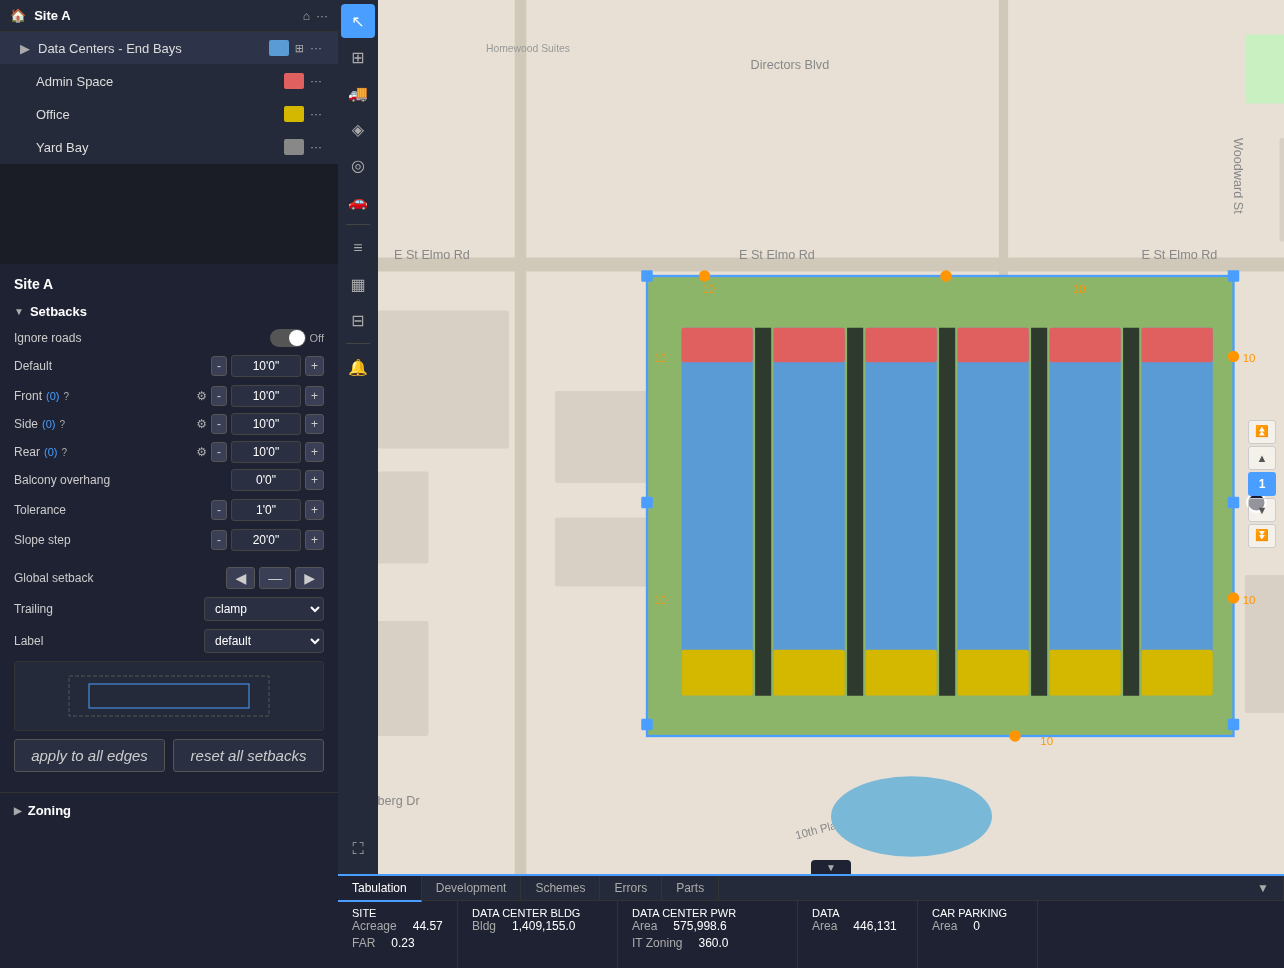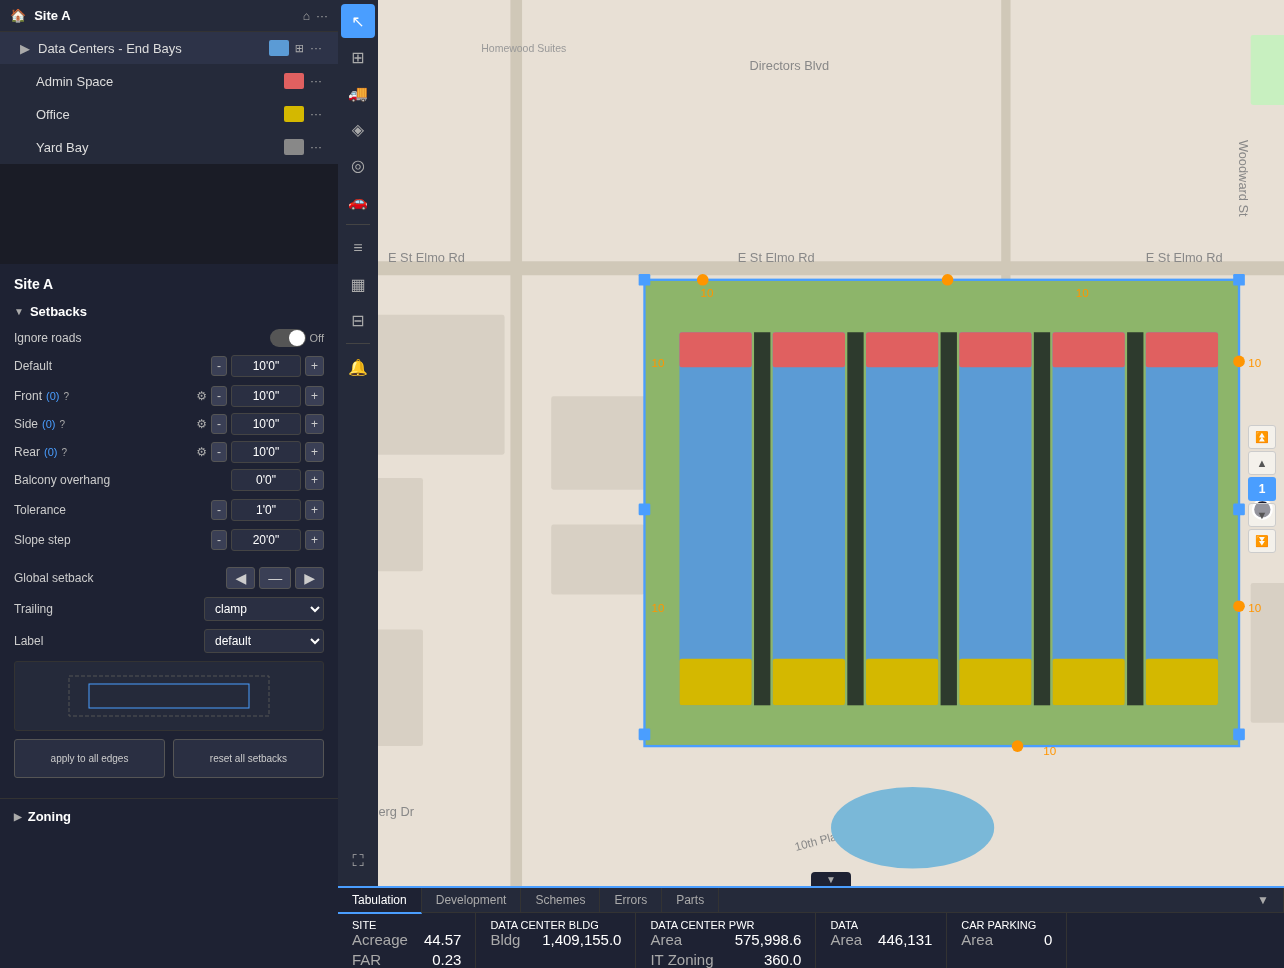--- a/index.html
+++ b/index.html
@@ -47,52 +47,52 @@
     .gear-icon { color: #aaa; font-size: 12px; cursor: pointer; }
 
     .global-setback-controls { display: flex; align-items: center; gap: 4px; }
     .setback-btn { background: #3a3f55; border: 1px solid #555; color: #ccc; padding: 2px 8px; border-radius: 3px; cursor: pointer; font-size: 14px; }
 
     .select-input { background: #2a2f42; border: 1px solid #444; color: #fff; padding: 3px 6px; border-radius: 3px; font-size: 12px; width: 120px; }
 
     .preview-box { background: #252a3a; border: 1px solid #333; height: 70px; margin: 8px 0; border-radius: 3px; display: flex; align-items: center; justify-content: center; }
 
     .bottom-buttons { display: flex; gap: 8px; margin: 8px 0; }
-    .action-btn { background: #2a2f42; border: 1px solid #555; color: #ccc; padding: 13px 10px; border-radius: 3px; cursor: pointer; font-size: 10px; flex: 1; text-align: center; }
+    .action-btn { background: #2a2f42; border: 1px solid #555; color: #ccc; padding: 7px 10px; border-radius: 3px; cursor: pointer; font-size: 15px; flex: 1; text-align: center; font-style: italic; }
 
     .zoning-section { display: flex; align-items: center; gap: 6px; color: #fff; font-size: 13px; font-weight: bold; padding: 10px 14px; border-top: 1px solid #333; cursor: pointer; }
     .zoning-section .arrow { color: #aaa; font-size: 10px; }
 
     
     .toolbar { width: 40px; background: #252a3a; display: flex; flex-direction: column; align-items: center; padding: 4px 0; gap: 2px; flex-shrink: 0; }
     .tool-btn { width: 34px; height: 34px; display: flex; align-items: center; justify-content: center; border-radius: 4px; cursor: pointer; color: #aaa; font-size: 16px; }
     .tool-btn.active { background: #4a9eff; color: #fff; }
     .tool-divider { width: 24px; height: 1px; background: #444; margin: 4px 0; }
 
     
     .map-area { flex: 1; position: relative; background: #e8e0d5; overflow: hidden; }
 
     
-    .bottom-panel { background: #1e2233; border-top: 2px solid #4a9eff; height: 82px; display: flex; flex-direction: column; flex-shrink: 0; }
+    .bottom-panel { background: #1e2233; border-top: 2px solid #4a9eff; height: 94px; display: flex; flex-direction: column; flex-shrink: 0; }
     .bottom-tabs { display: flex; background: #252a3a; border-bottom: 1px solid #333; }
     .bottom-tab { padding: 5px 14px; font-size: 12px; color: #aaa; cursor: pointer; border-right: 1px solid #333; }
     .bottom-tab.active { color: #fff; background: #1e2233; border-bottom: 2px solid #4a9eff; margin-bottom: -2px; }
 
     
     .page-controls { position: absolute; right: 8px; display: flex; flex-direction: column; align-items: center; gap: 2px; }
     .page-btn { width: 28px; height: 24px; background: #fff8; border: 1px solid #ccc; border-radius: 3px; display: flex; align-items: center; justify-content: center; cursor: pointer; font-size: 11px; color: #555; }
     .page-num { width: 28px; height: 24px; background: #4a9eff; border-radius: 3px; display: flex; align-items: center; justify-content: center; font-size: 12px; color: #fff; font-weight: bold; }
 
     
     .site-canvas { position: absolute; top: 0; left: 0; width: 100%; height: 100%; }
 
     .bottom-data-grid { display: flex; flex: 1; overflow: hidden; }
     .data-col { padding: 6px 14px; border-right: 1px solid #333; min-width: 120px; }
     .data-col-header { color: #fff; font-size: 11px; font-weight: normal; }
-    .data-row-item { display: flex; justify-content: space-between; font-size: 15px; margin-bottom: 3px; gap: 16px; }
+    .data-row-item { display: flex; font-size: 12px; margin-bottom: 3px; gap: 16px; }
     .data-key { color: #aaa; }
     .data-val { color: #fff; white-space: nowrap; }
   </style>
 </head>
 <body>
 
 <div class="main-layout">
 
   <div class="sidebar">
 

